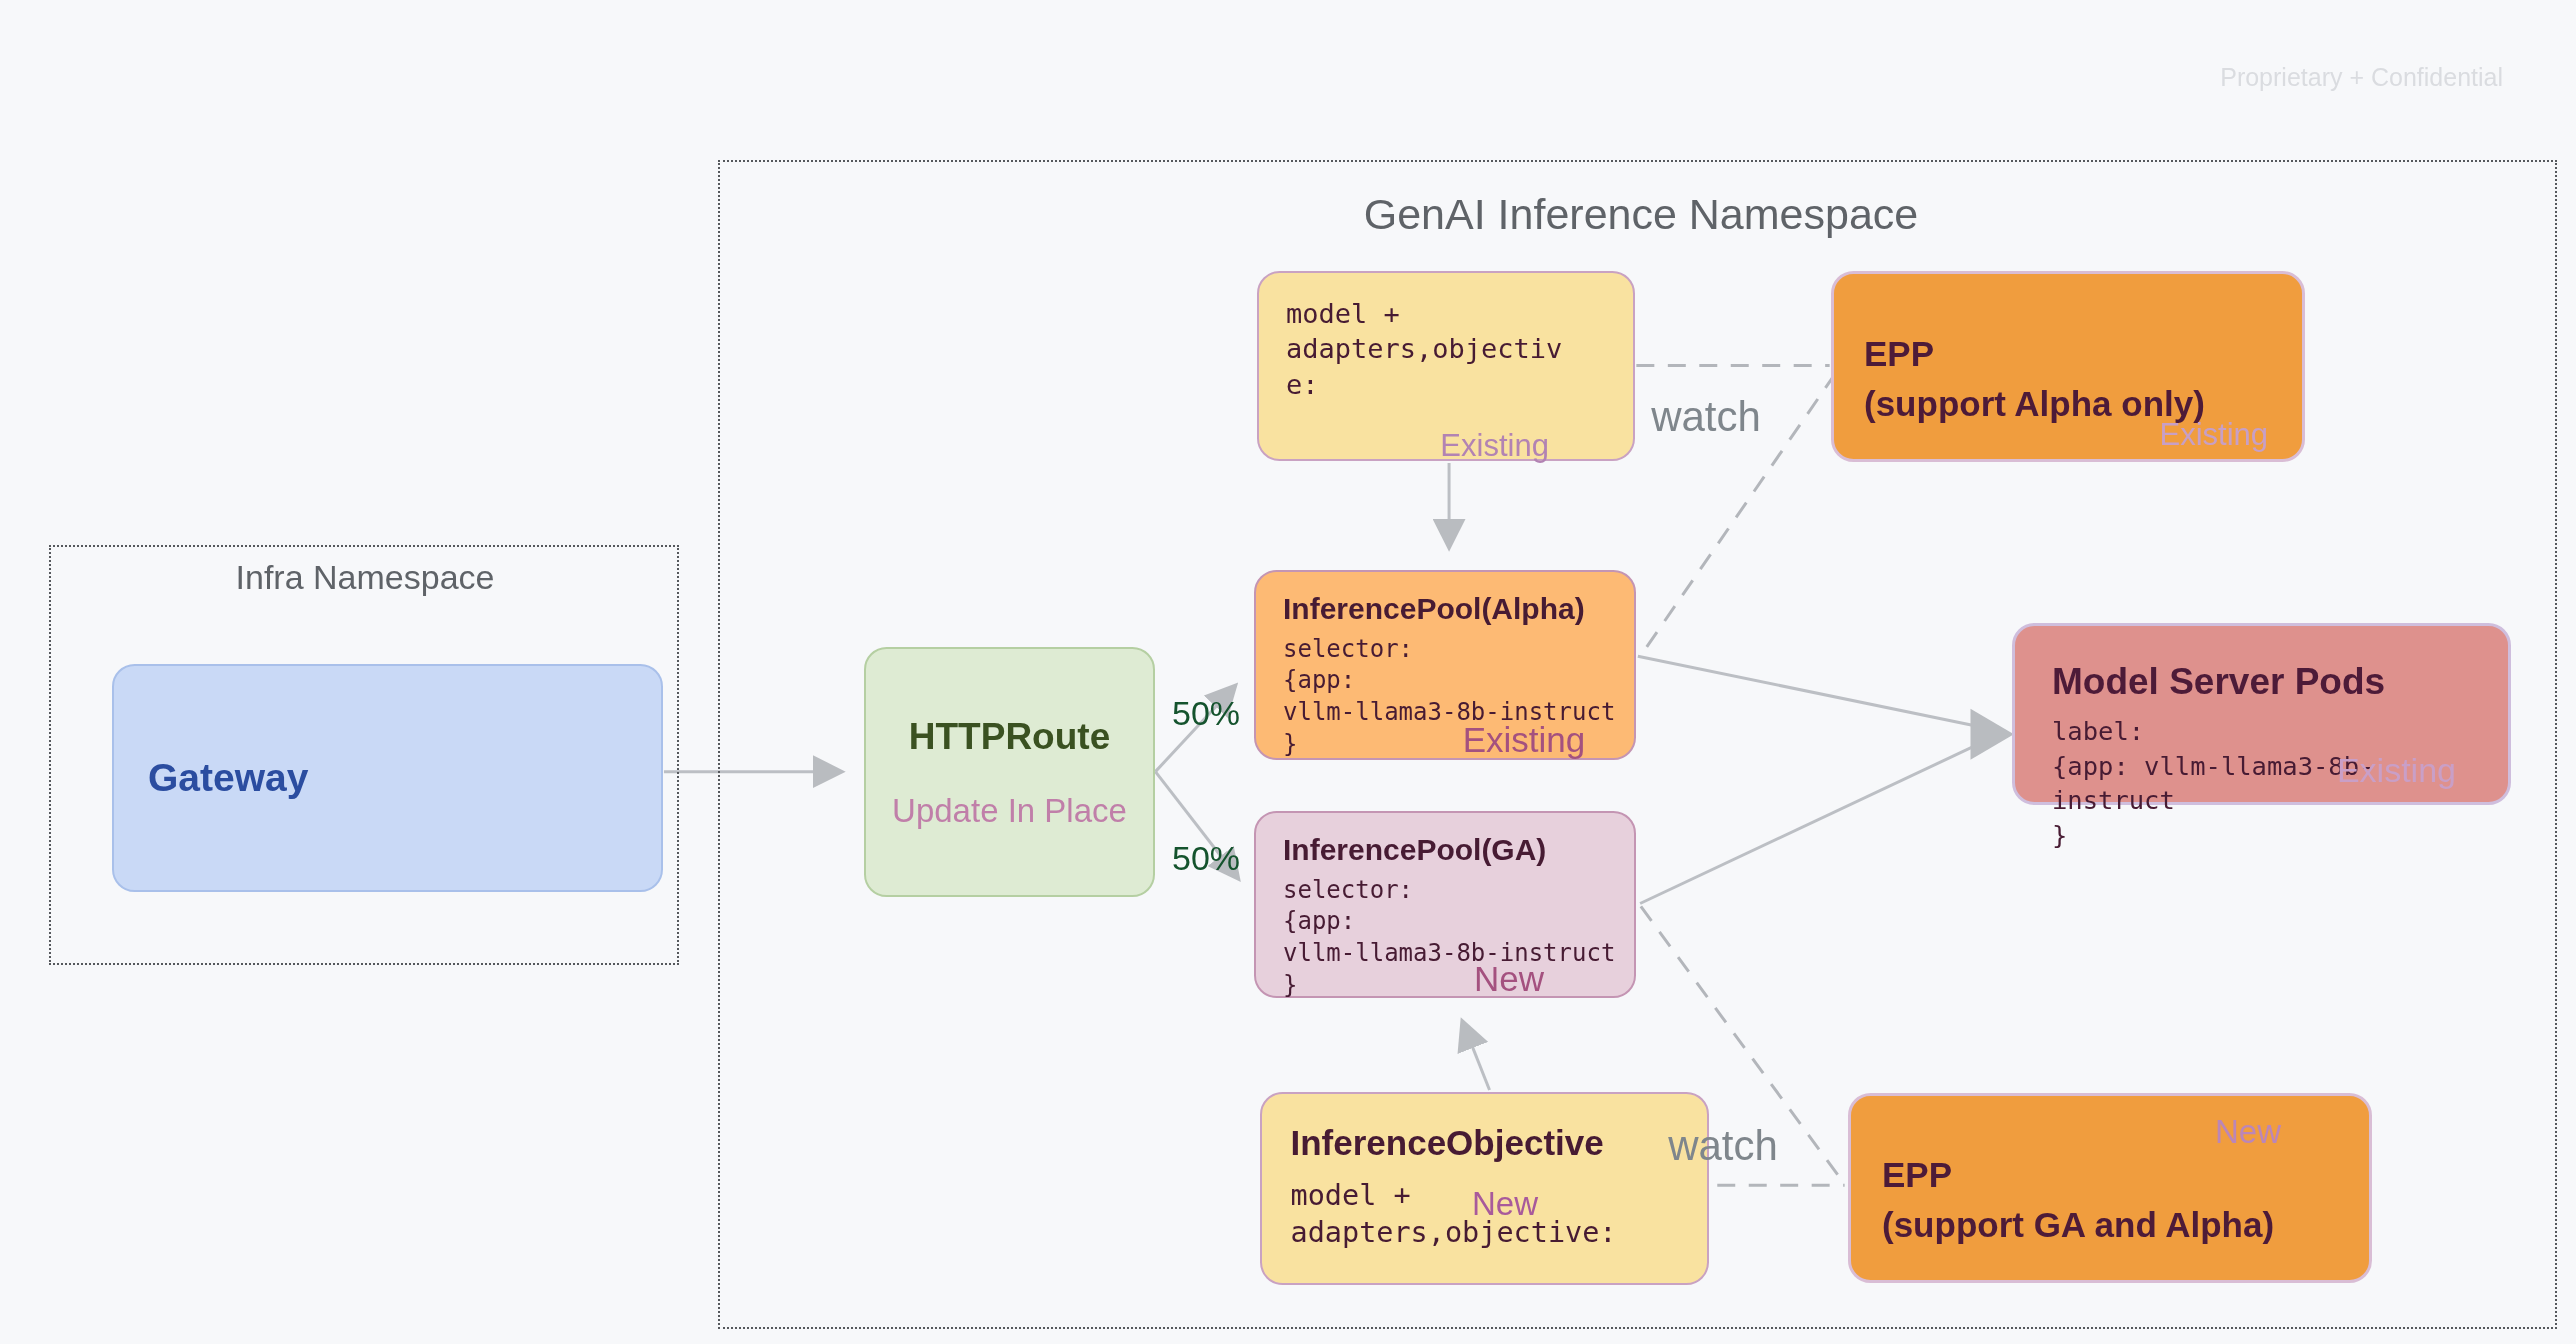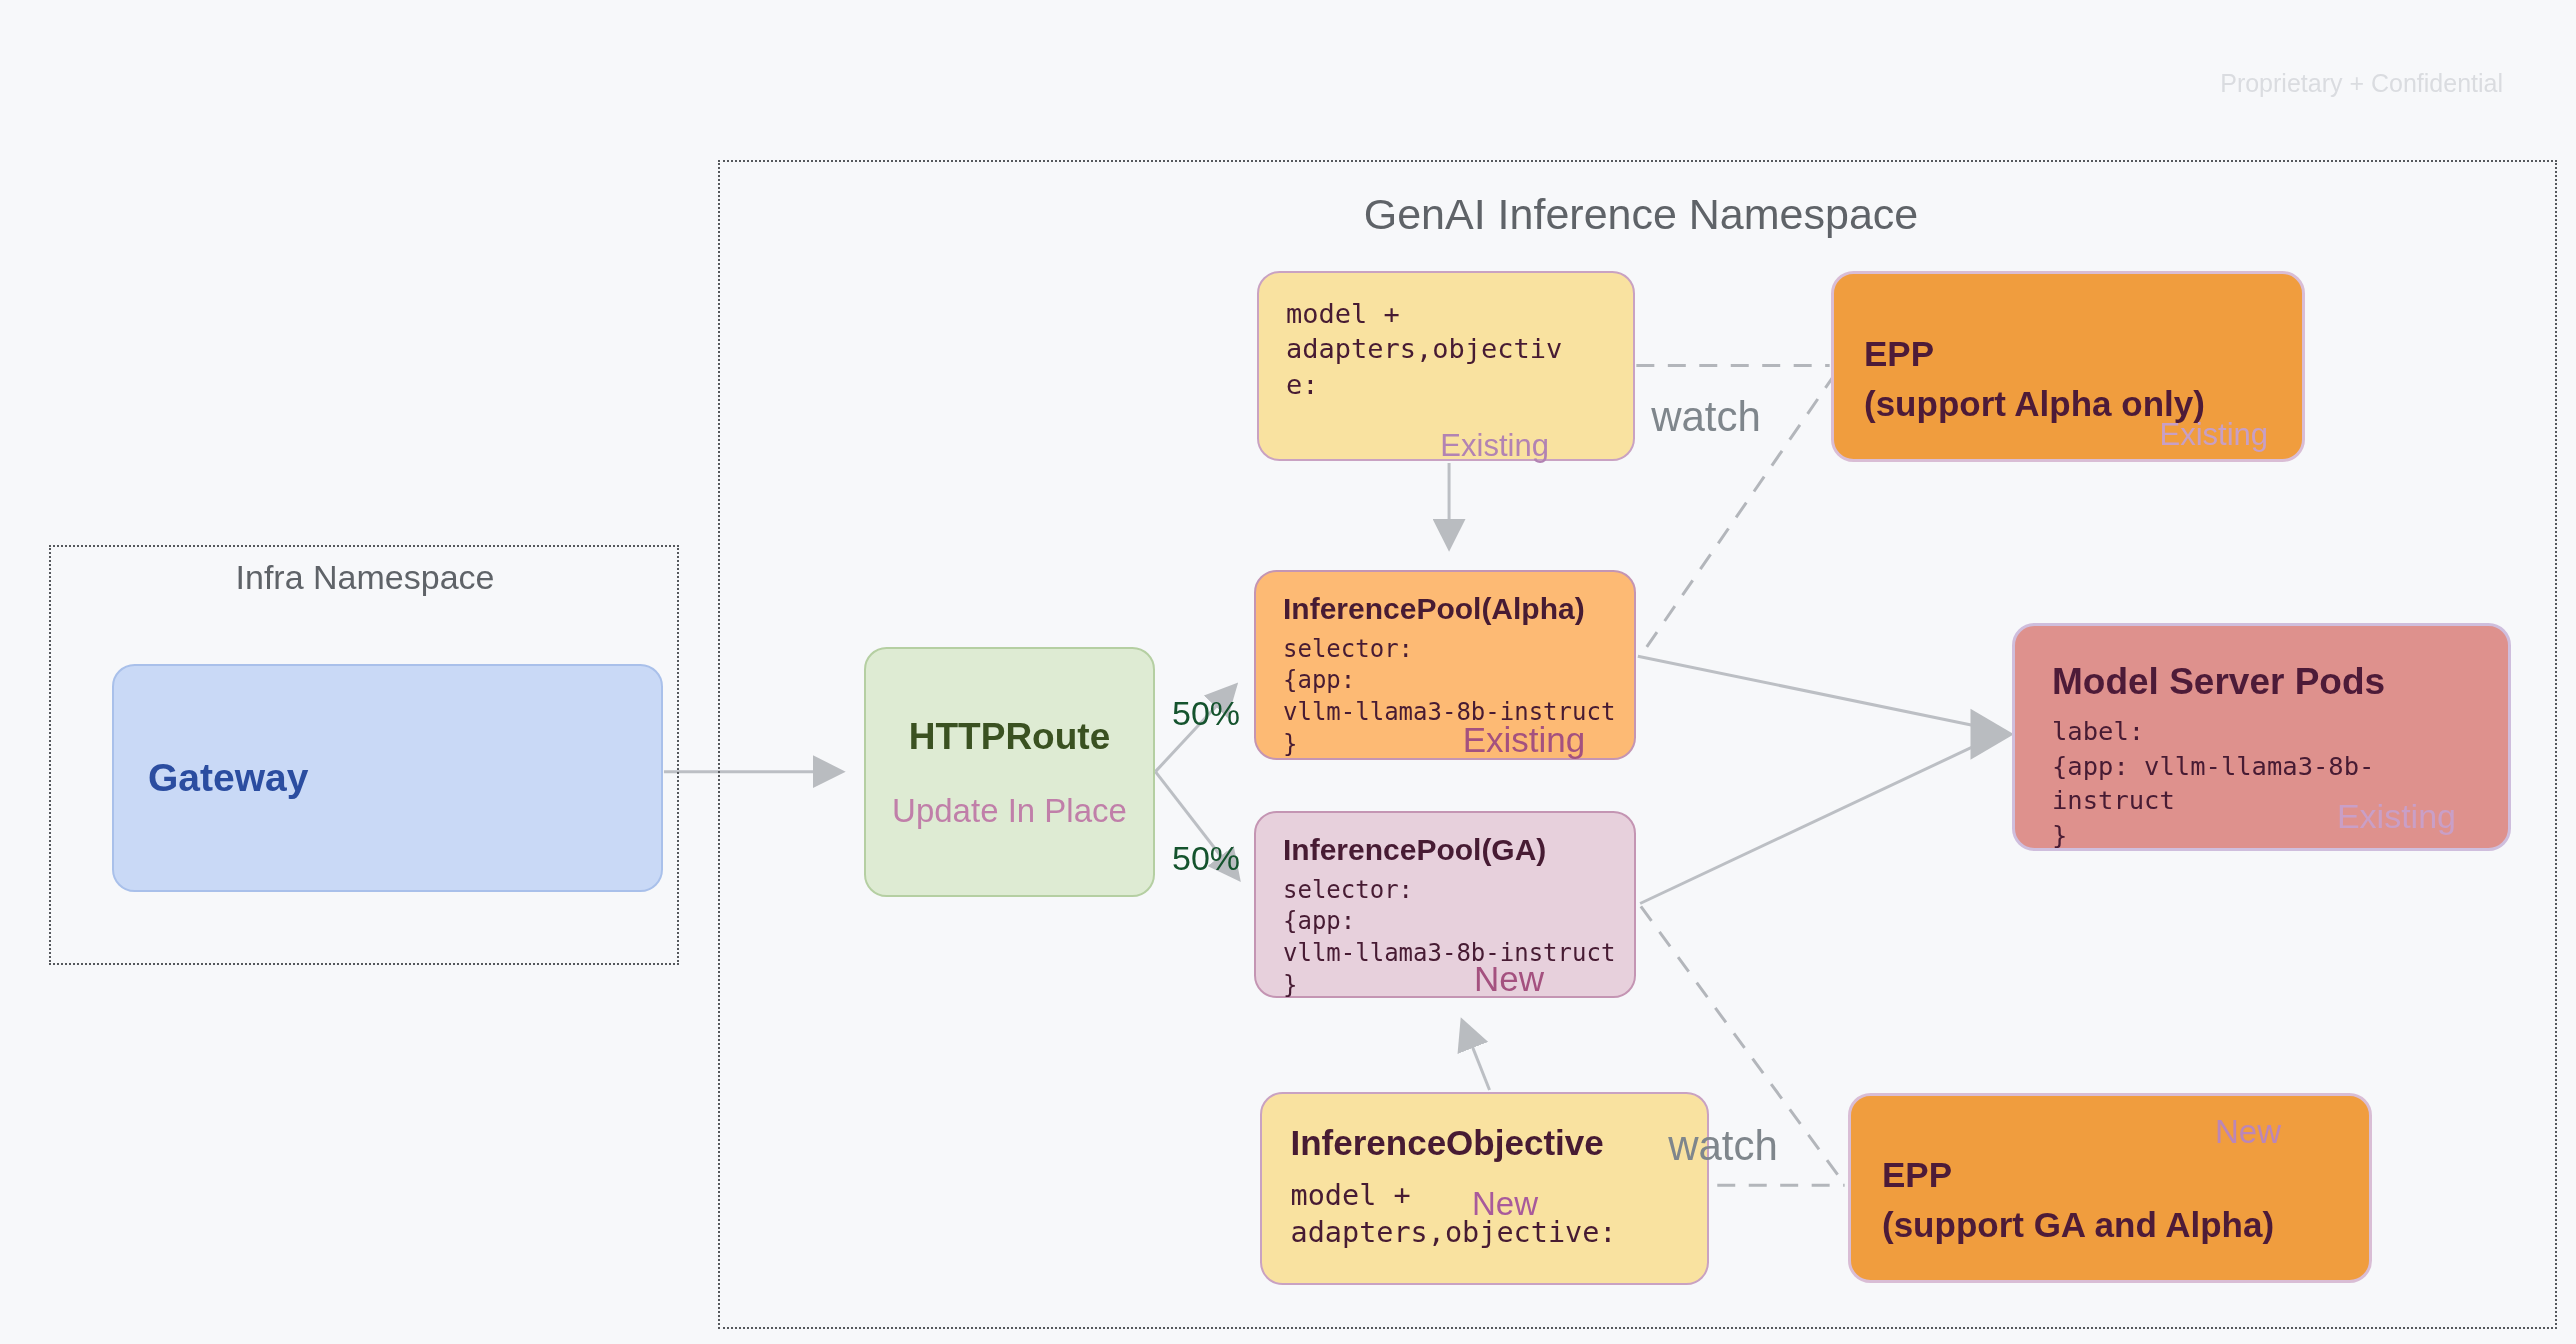--- a/index.html
+++ b/index.html
@@ -7,21 +7,21 @@
     position:relative;width:2576px;height:1344px;overflow:hidden;
     background:#f7f8fa;font-family:"Liberation Sans",sans-serif;
   }
   svg.edges{position:absolute;left:0;top:0;width:2576px;height:1344px;pointer-events:none;}
   .ns{position:absolute;border:2.2px dotted #55585c;background:transparent;box-sizing:border-box;}
   .ns-genai{left:718px;top:160px;width:1839px;height:1169px;}
   .ns-infra{left:49px;top:545px;width:630px;height:420px;}
   .ns-title{position:absolute;color:#5f6368;white-space:nowrap;transform:translateX(-50%);}
   .genai-title{left:1641px;top:190px;font-size:43px;}
   .infra-title{left:365px;top:558px;font-size:34px;}
-  .watermark{position:absolute;right:73px;top:69px;font-size:25px;color:#dadce0;}
+  .watermark{position:absolute;right:73px;top:63px;font-size:25px;color:#dadce0;}
   .node{position:absolute;box-sizing:border-box;border-radius:22.5px;}
   .node .title{font-weight:bold;color:#471b33;line-height:1.25;}
   .node .mono{font-family:"DejaVu Sans Mono",monospace;color:#471b33;white-space:pre-line;}
   .tag{position:absolute;white-space:nowrap;}
 
   .n-gateway{left:112px;top:664px;width:551px;height:228px;background:#c9d9f6;border:2.2px solid #a9c0ea;
     display:flex;align-items:center;padding-left:34px;}
   .n-gateway .title{color:#2b4da0;font-size:39px;}
 
   .n-httproute{left:864px;top:647px;width:291px;height:250px;background:#deebd3;border:2.2px solid #b5cfa2;
@@ -43,21 +43,21 @@
   .n-poola{left:1254px;top:570px;width:382px;height:190px;background:#fdba74;border:2.2px solid #c495b3;
     padding:18px 10.5px 0 27px;}
   .n-poola .title,.n-poolga .title{font-size:30px;margin-bottom:6px;}
   .n-poola .mono,.n-poolga .mono{font-size:24px;line-height:1.33;}
   .n-poola .tag{left:268px;bottom:-1.5px;transform:translateX(-50%);font-size:35px;color:#a4517f;}
 
   .n-poolga{left:1254px;top:811px;width:382px;height:187px;background:#e7d0dc;border:2.2px solid #c495b3;
     padding:18px 10.5px 0 27px;}
   .n-poolga .tag{left:253px;bottom:-3px;transform:translateX(-50%);font-size:35px;color:#a4517f;}
 
-  .n-pods{left:2012px;top:623px;width:499px;height:228px;background:#de918d;border:3px solid #cfbedd;
+  .n-pods{left:2012px;top:623px;width:499px;height:182px;background:#de918d;border:3px solid #cfbedd;
     padding:33px 15px 0 37px;}
   .n-pods .title{color:#4d1b38;font-size:37px;margin-bottom:9px;}
   .n-pods .mono{font-size:25.5px;line-height:1.35;}
   .n-pods .tag{right:52px;bottom:12px;font-size:34px;color:#c99fc7;}
 
   .n-infobj{left:1260px;top:1092px;width:449px;height:193px;background:#f9e2a0;border:2.2px solid #c9a2c2;
     padding:27px 15px 0 28.5px;}
   .n-infobj .title{font-size:35px;margin-bottom:12px;}
   .n-infobj .mono{font-size:28.5px;line-height:1.32;}
   .n-infobj .tag{left:210px;top:91px;font-size:33px;color:#a85a9b;}

